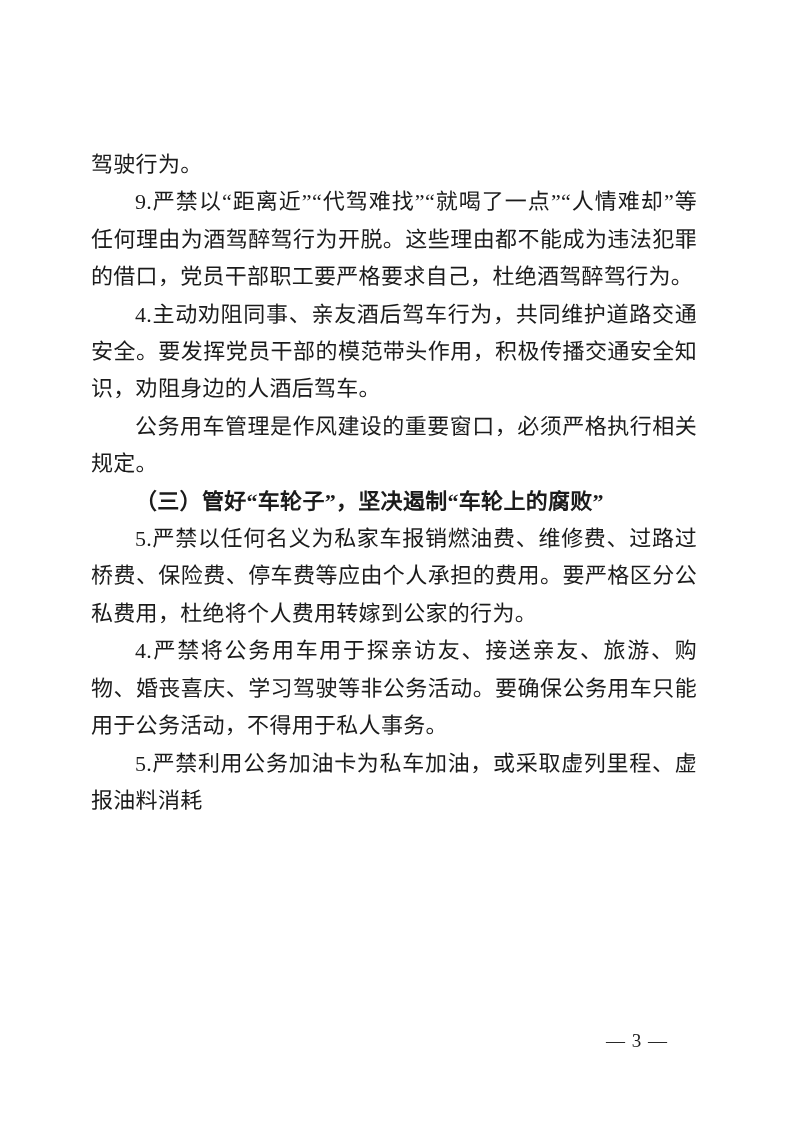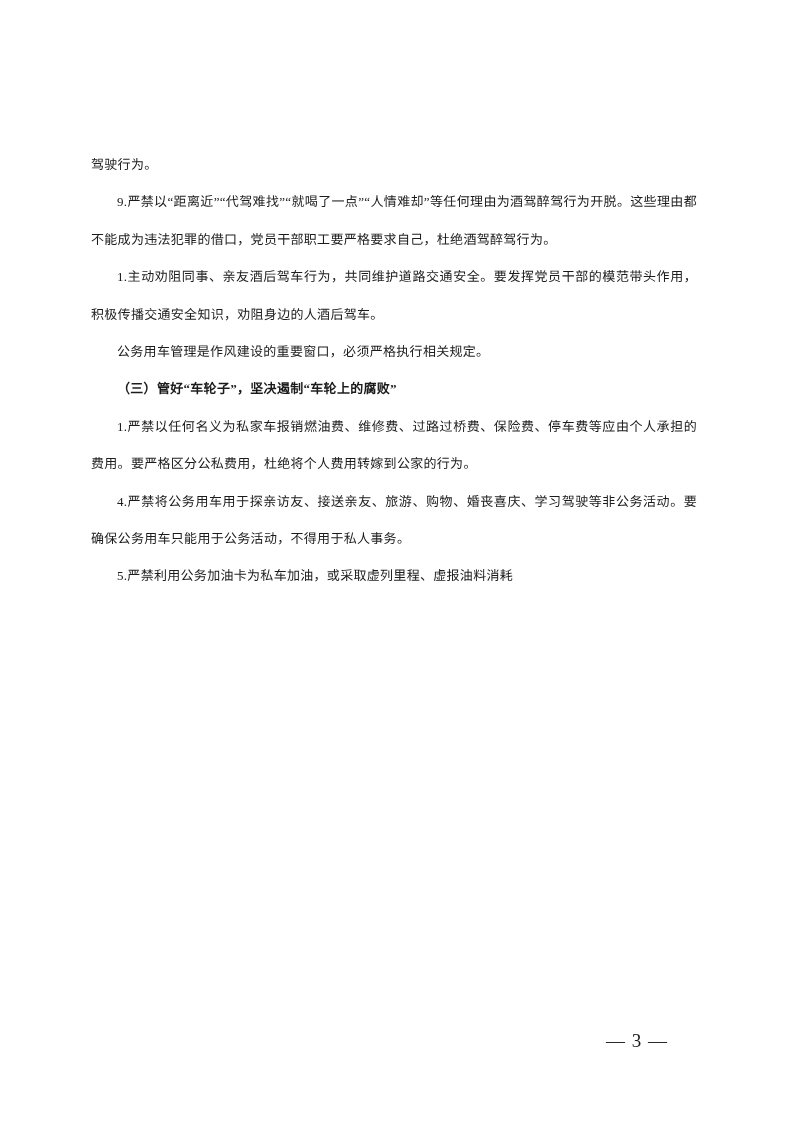--- a/index.html
+++ b/index.html
@@ -17,21 +17,21 @@
     color: #1b1b1b;
   }
   .content {
     position: absolute;
     left: 91px;
     top: 146px;
     width: 606px;
   }
   .para {
     margin: 0;
-    font-size: 13px;
+    font-size: 22px;
     line-height: 37.4px;
     text-align: justify;
     text-indent: 2em;
     letter-spacing: 0.3px;
   }
   .para.no-indent {
     text-indent: 0;
   }
   .para.heading {
     font-weight: bold;
@@ -46,21 +46,21 @@
     letter-spacing: 1px;
   }
 </style>
 </head>
 <body>
 
 <div class="page">
   <div class="content">
     <p class="para no-indent">驾驶行为。</p>
     <p class="para">9.严禁以“距离近”“代驾难找”“就喝了一点”“人情难却”等任何理由为酒驾醉驾行为开脱。这些理由都不能成为违法犯罪的借口，党员干部职工要严格要求自己，杜绝酒驾醉驾行为。</p>
-    <p class="para">1.主动劝阻同事、亲友酒后驾车行为，共同维护道路交通安全。要发挥党员干部的模范带头作用，积极传播交通安全知识，劝阻身边的人酒后驾车。</p>
+    <p class="para">4.主动劝阻同事、亲友酒后驾车行为，共同维护道路交通安全。要发挥党员干部的模范带头作用，积极传播交通安全知识，劝阻身边的人酒后驾车。</p>
     <p class="para">公务用车管理是作风建设的重要窗口，必须严格执行相关规定。</p>
     <p class="para heading">（三）管好“车轮子”，坚决遏制“车轮上的腐败”</p>
-    <p class="para">1.严禁以任何名义为私家车报销燃油费、维修费、过路过桥费、保险费、停车费等应由个人承担的费用。要严格区分公私费用，杜绝将个人费用转嫁到公家的行为。</p>
+    <p class="para">5.严禁以任何名义为私家车报销燃油费、维修费、过路过桥费、保险费、停车费等应由个人承担的费用。要严格区分公私费用，杜绝将个人费用转嫁到公家的行为。</p>
     <p class="para">4.严禁将公务用车用于探亲访友、接送亲友、旅游、购物、婚丧喜庆、学习驾驶等非公务活动。要确保公务用车只能用于公务活动，不得用于私人事务。</p>
     <p class="para">5.严禁利用公务加油卡为私车加油，或采取虚列里程、虚报油料消耗</p>
   </div>
   <div class="page-number">— 3 —</div>
 </div>
 
 </body></html>

